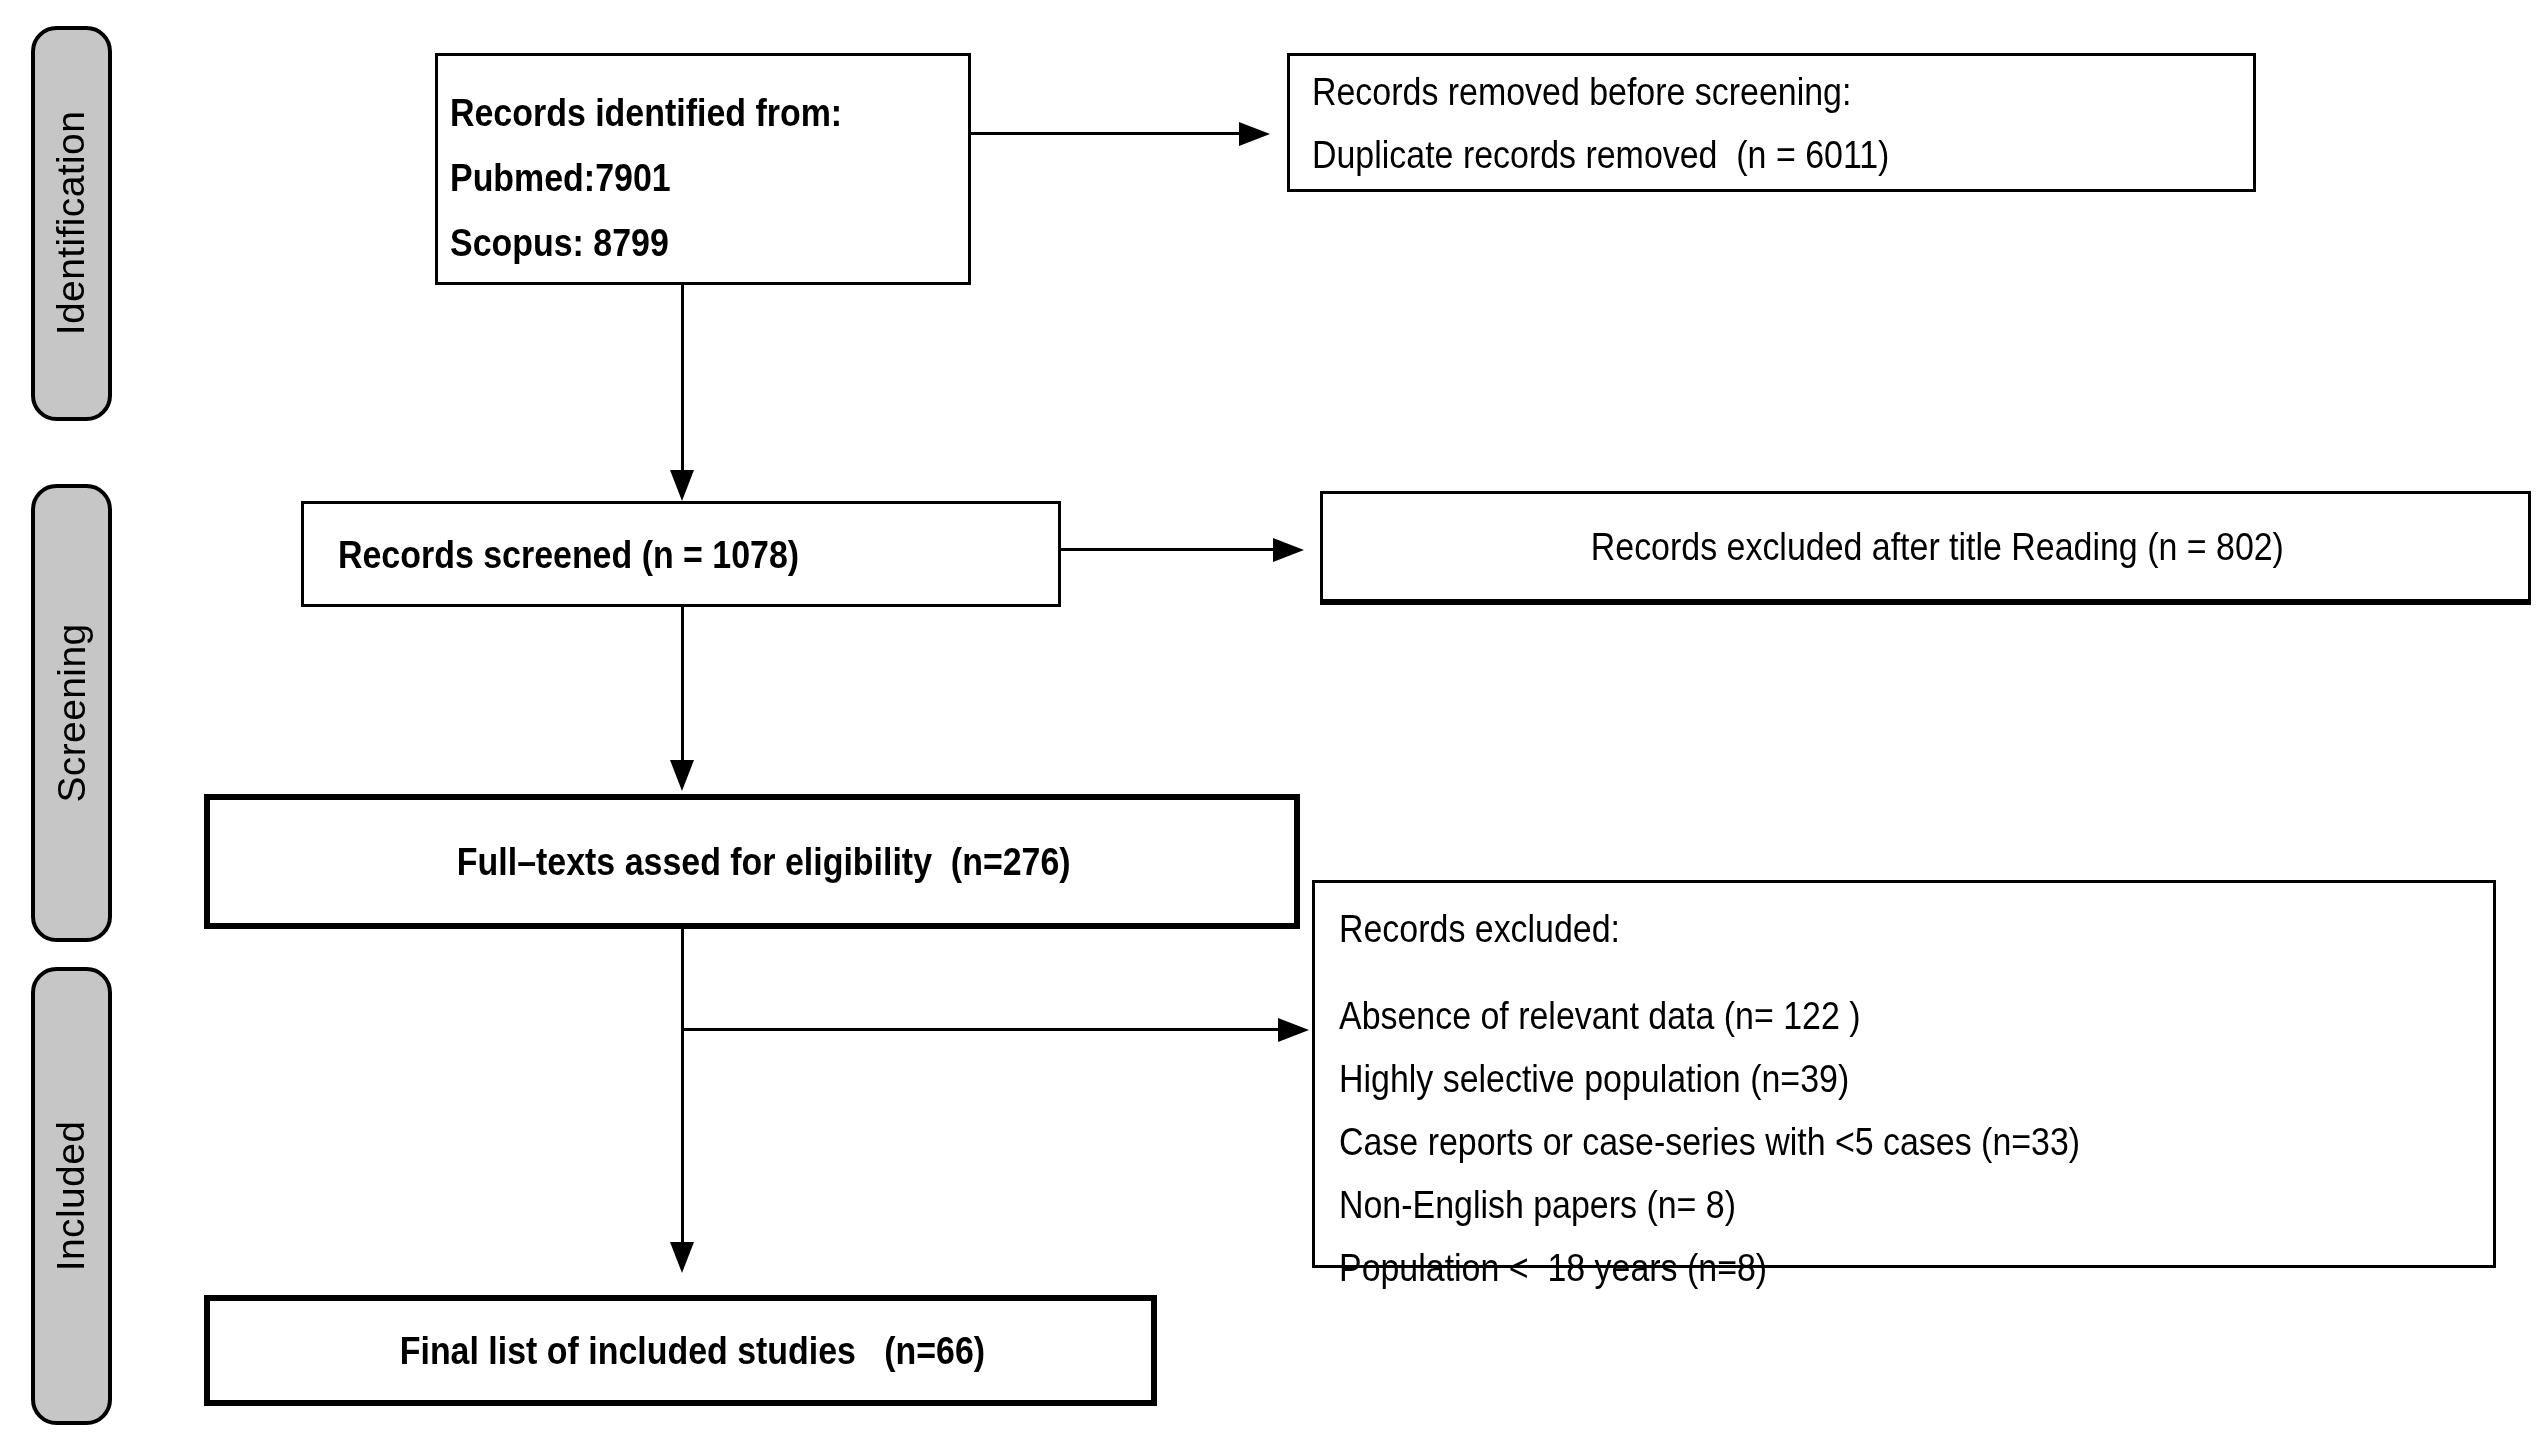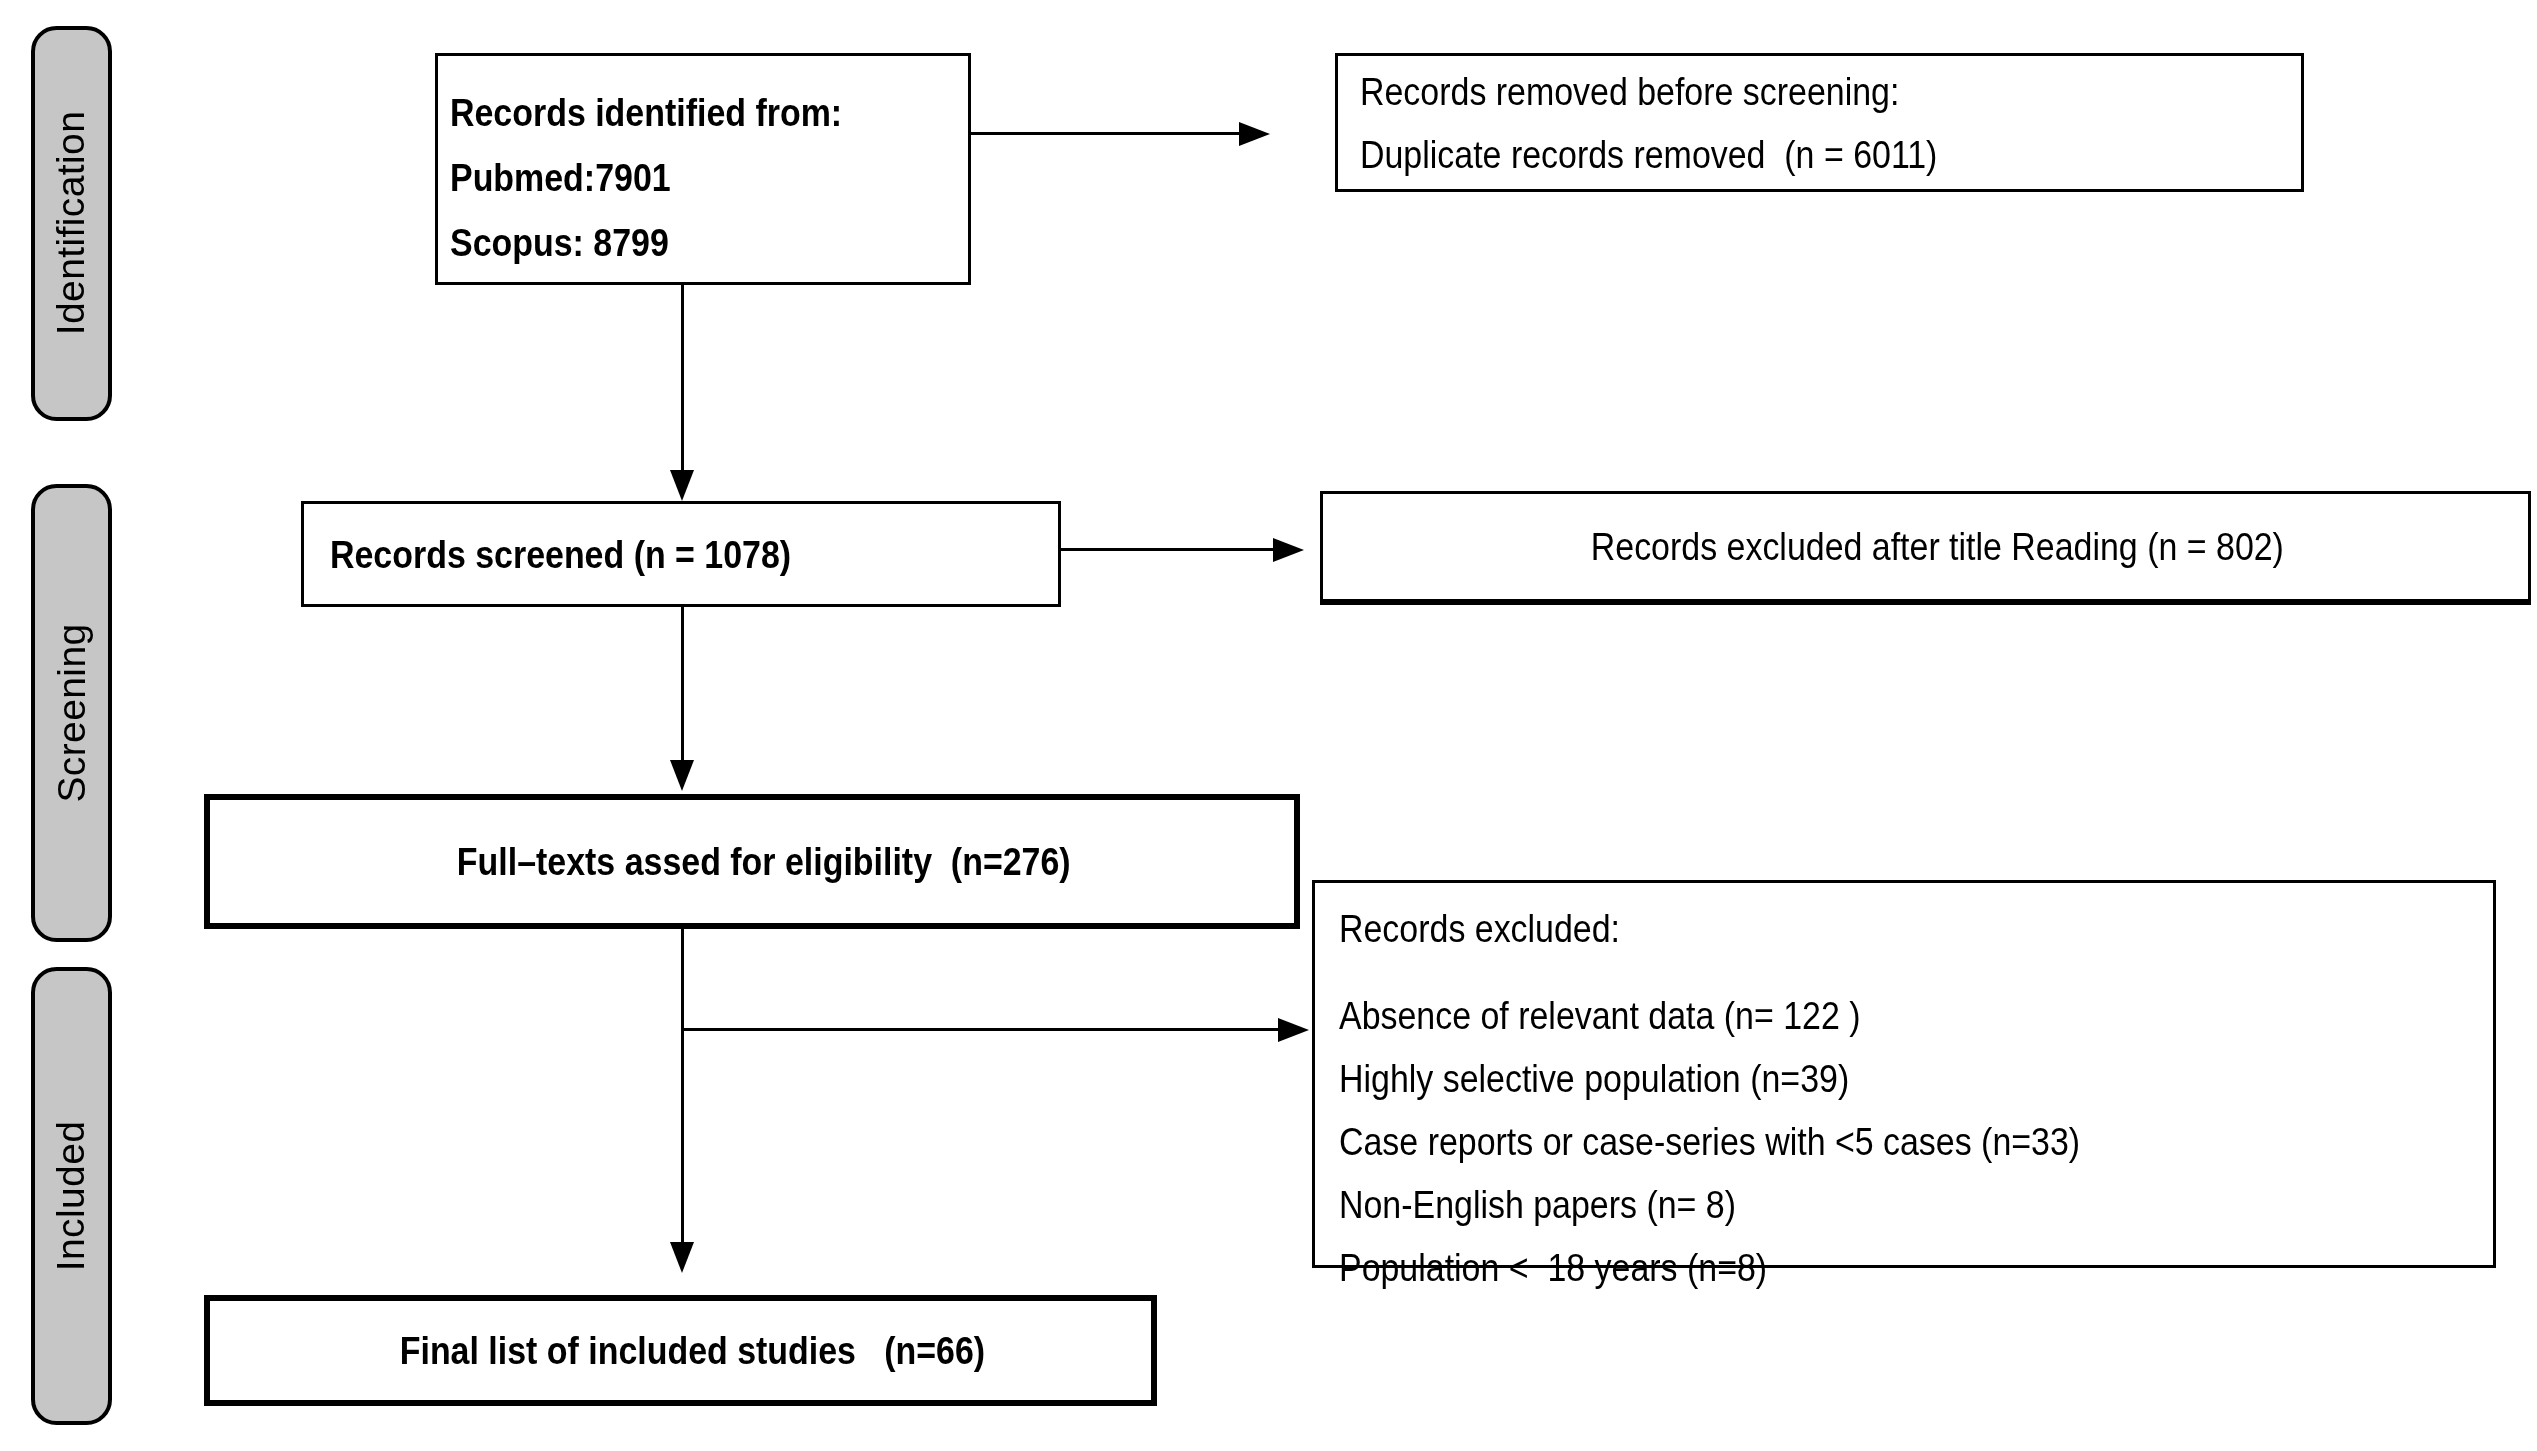--- a/index.html
+++ b/index.html
@@ -65,25 +65,24 @@
   .center-txt .txt { transform-origin: center center; }
 
   .box-identified {
     left: 435px; top: 53px; width: 536px; height: 232px;
     padding: 24px 0 0 12px; line-height: 65px;
   }
   .box-removed {
     left: 1287px; top: 53px; width: 969px; height: 139px;
     display: flex; flex-direction: column; justify-content: center;
     padding-left: 22px;
-    margin-left: 48px;
   }
   .box-screened {
     left: 301px; top: 501px; width: 760px; height: 106px;
-    display: flex; align-items: center; padding-left: 26px;
+    display: flex; align-items: center; padding-left: 34px;
   }
   .box-excluded-title {
     left: 1320px; top: 491px; width: 1211px; height: 114px;
     border-bottom-width: 6px;
   }
   .box-fulltext {
     left: 204px; top: 794px; width: 1096px; height: 135px;
     border-width: 6px;
   }
   .box-excluded-reasons {

